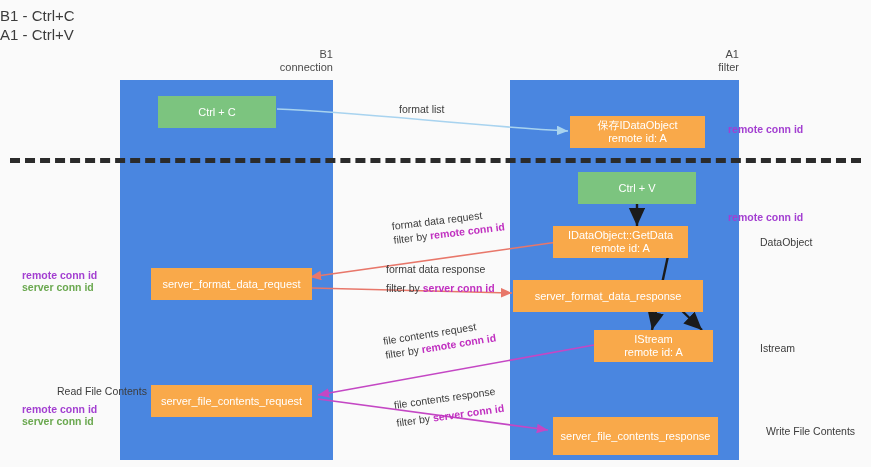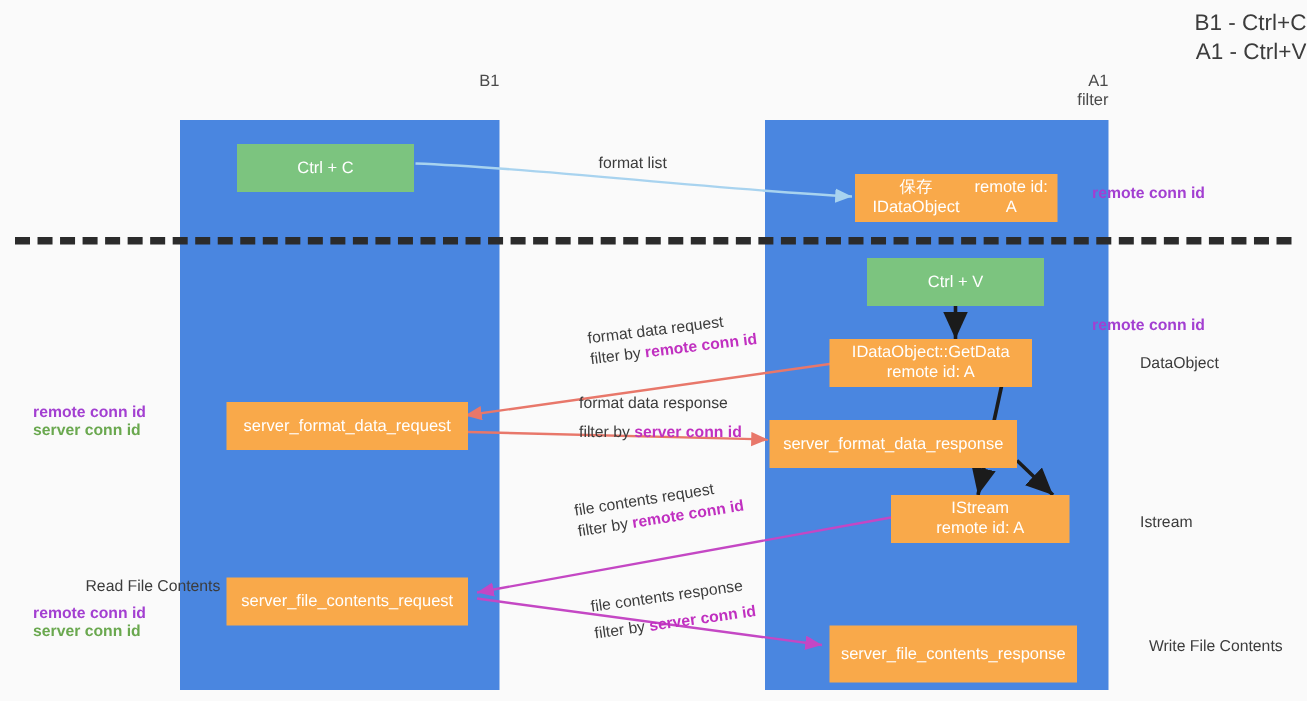--- a/index.html
+++ b/index.html
@@ -8,21 +8,21 @@
     background:#fafafa;
     font-family:"Liberation Sans","DejaVu Sans",sans-serif;
     overflow:hidden;
     position:relative;
   }
   #stage{position:absolute;left:0;top:0;width:871px;height:467px;}
 
   
   .title{
     position:absolute;left:0;top:6px;width:871px;
-    text-align:right;font-size:15px;color:#3c3c3c;line-height:19px;
+    text-align:left;font-size:15px;color:#3c3c3c;line-height:19px;
   }
 
   
   .lane-head{
     position:absolute;text-align:right;font-size:11px;color:#4a4a4a;line-height:13px;
   }
 
   
   .lane{position:absolute;background:#4a86e0;}
 
@@ -61,20 +61,21 @@
 
 <div id="stage">
 
   <div class="title">
     <div>B1 - Ctrl+C</div>
     <div>A1 - Ctrl+V</div>
   </div>
 
   <div class="lane-head" style="left:120px;top:48px;width:213px;">
     <div>B1</div>
+    <div>connection</div>
   </div>
   <div class="lane-head" style="left:510px;top:48px;width:229px;">
     <div>A1</div>
     <div>filter</div>
   </div>
 
   <div class="lane" style="left:120px;top:80px;width:213px;height:380px;"></div>
   <div class="lane" style="left:510px;top:80px;width:229px;height:380px;"></div>
 
   <svg class="wires" viewBox="0 0 871 467">
@@ -107,35 +108,35 @@
 
     <path d="M594,345 L318,395" stroke="#c447c4" stroke-width="1.6" fill="none" marker-end="url(#ah-mag)"></path>
 
     <path d="M318,399 L548,430" stroke="#c447c4" stroke-width="1.6" fill="none" marker-end="url(#ah-mag)"></path>
   </svg>
 
   <div class="divider"></div>
 
   <div class="box green" style="left:158px;top:96px;width:118px;height:26px;">Ctrl + C</div>
 
-  <div class="box orange" style="left:570px;top:116px;width:135px;height:32px;flex-direction:row;">
+  <div class="box orange" style="left:570px;top:116px;width:135px;height:32px;flex-direction:column;">
     <span>保存IDataObject</span>
     <span>remote id: A</span>
   </div>
 
   <div class="box green" style="left:578px;top:172px;width:118px;height:22px;">Ctrl + V</div>
 
   <div class="box orange" style="left:553px;top:226px;width:135px;height:32px;flex-direction:column;">
     <span>IDataObject::GetData</span>
     <span>remote id: A</span>
   </div>
 
   <div class="box orange" style="left:151px;top:268px;width:161px;height:25px;">server_format_data_request</div>
 
-  <div class="box orange" style="left:513px;top:280px;width:165px;height:27px;">server_format_data_response</div>
+  <div class="box orange" style="left:513px;top:280px;width:190px;height:27px;">server_format_data_response</div>
 
   <div class="box orange" style="left:594px;top:330px;width:119px;height:32px;flex-direction:column;">
     <span>IStream</span>
     <span>remote id: A</span>
   </div>
 
   <div class="box orange" style="left:151px;top:385px;width:161px;height:25px;">server_file_contents_request</div>
 
   <div class="box orange" style="left:516px;top:417px;width:165px;height:38px;margin-left:37px;">server_file_contents_response</div>
 

